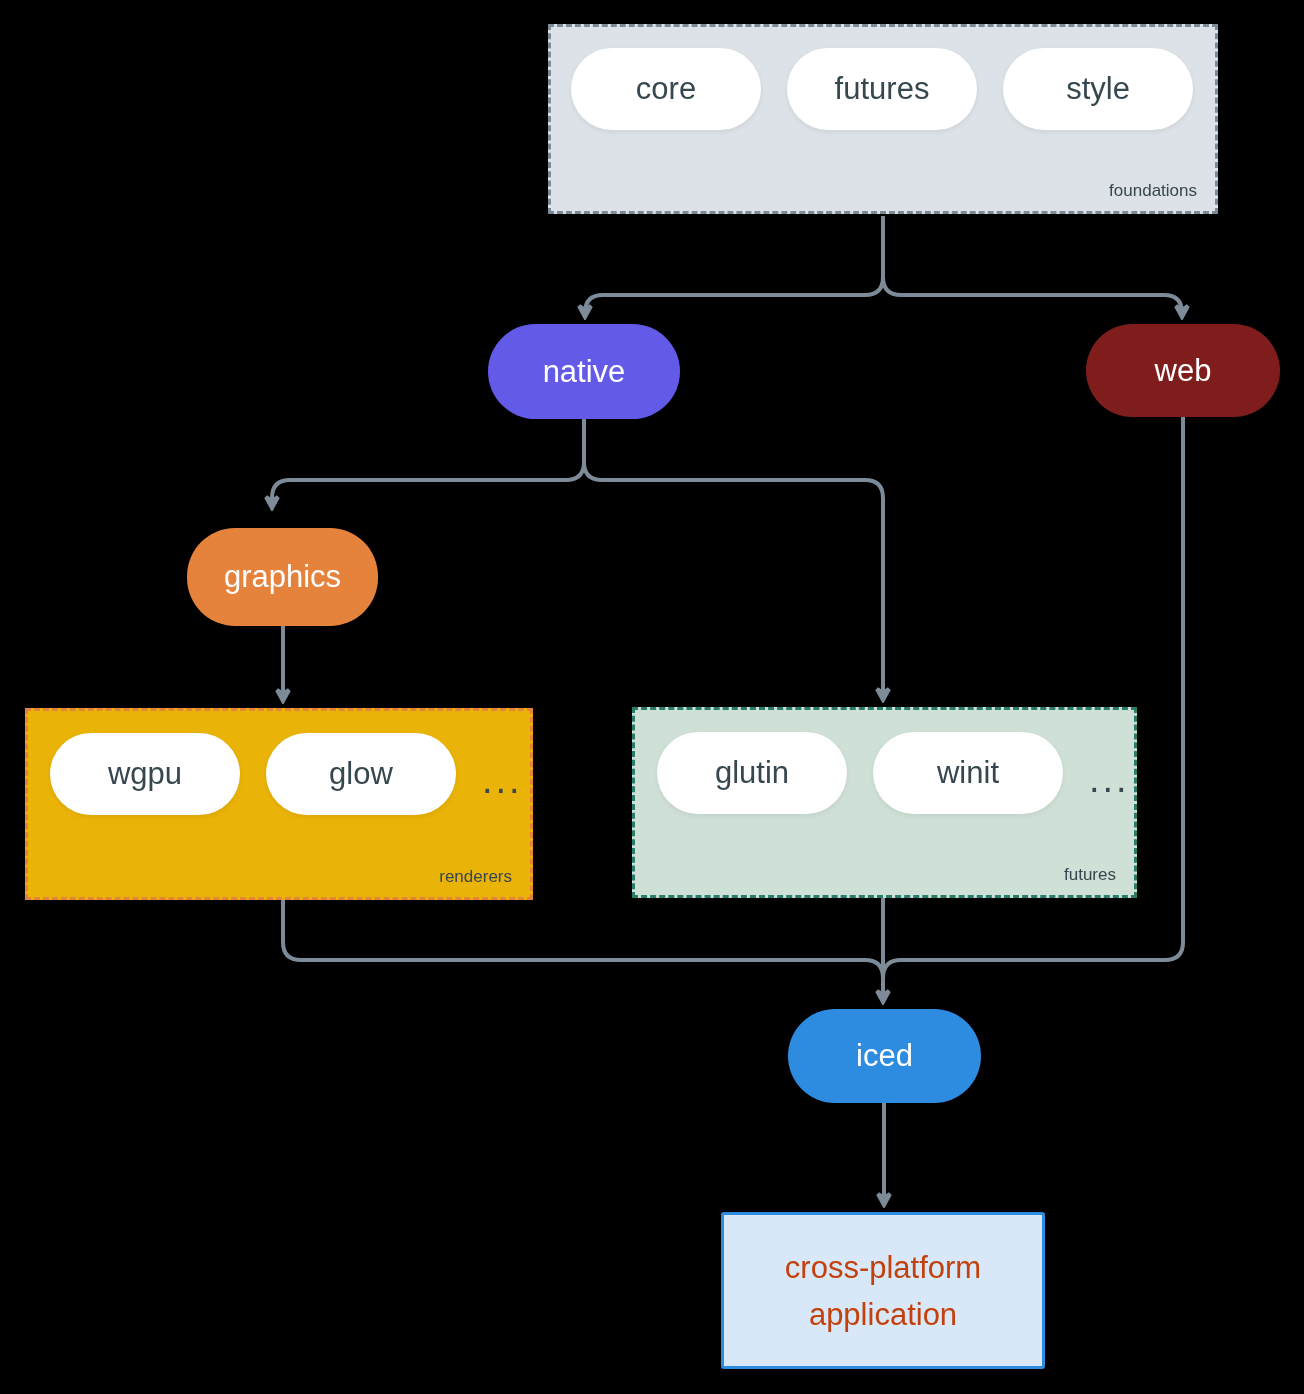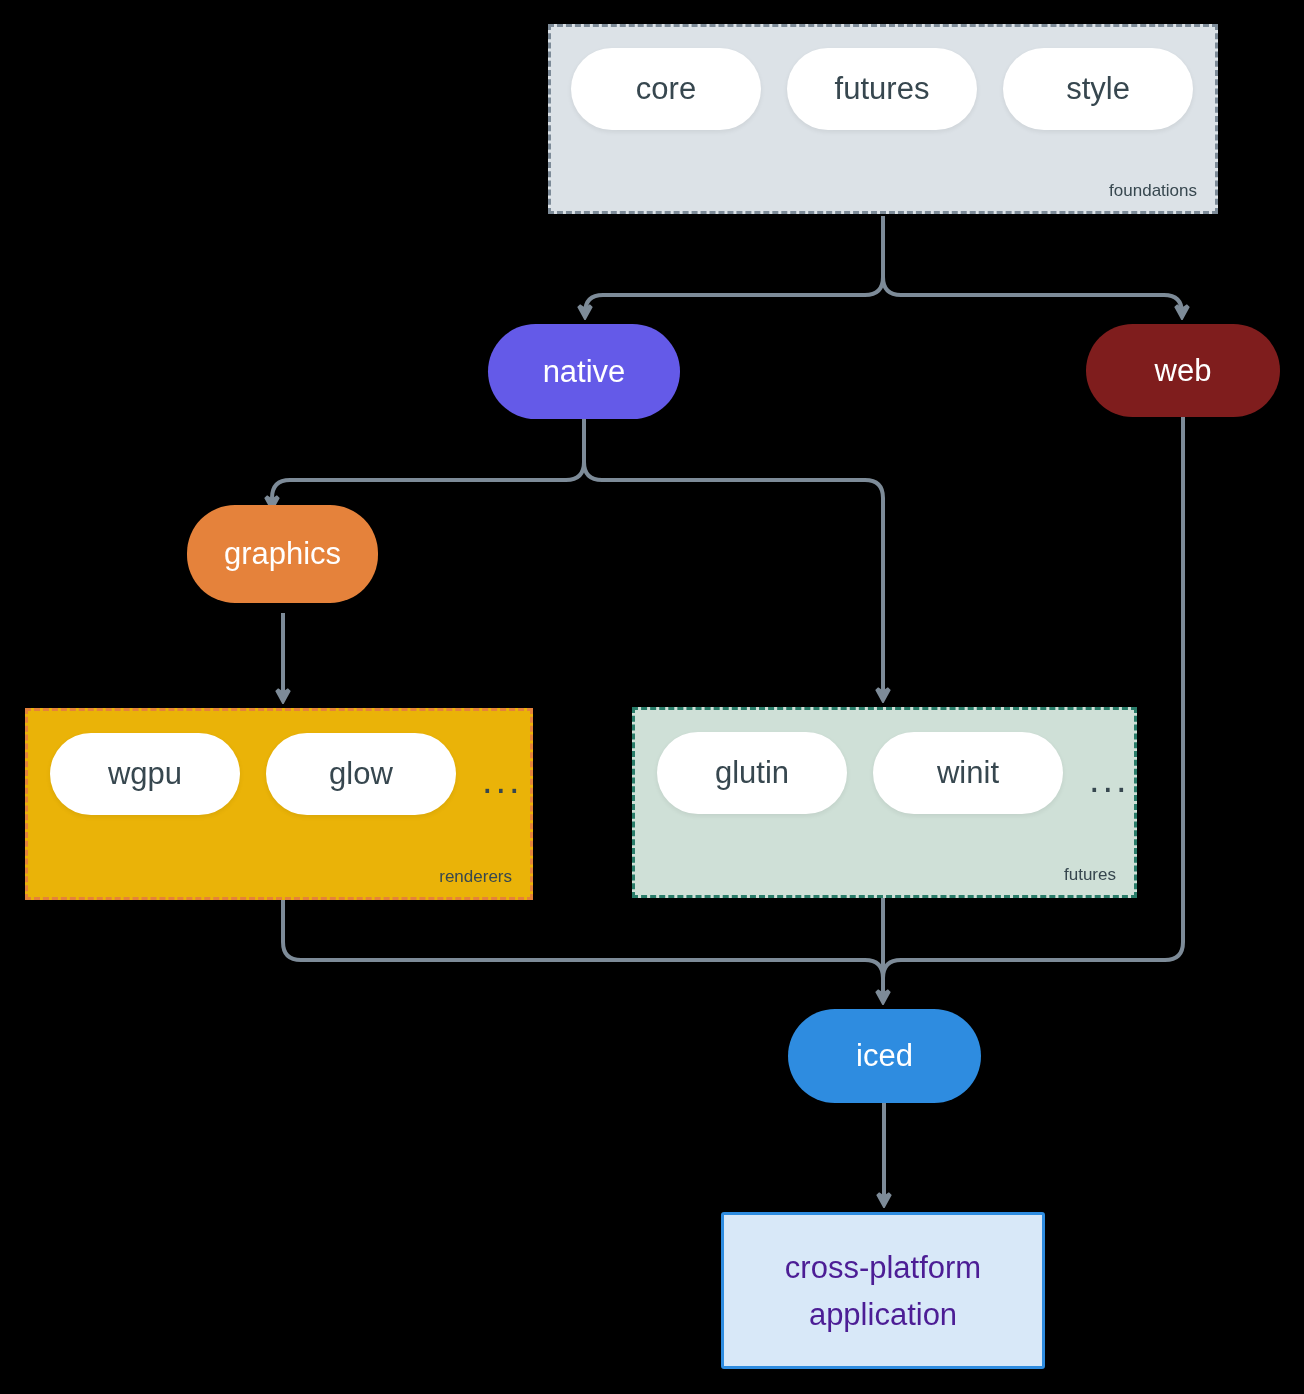--- a/index.html
+++ b/index.html
@@ -76,37 +76,37 @@
     z-index: 2;
     display: flex;
     align-items: center;
     justify-content: center;
     font-size: 31px;
     color: #FFFFFF;
     border-radius: 48px;
   }
   .node-native   { left: 488px; top: 324px; width: 192px; height: 95px; background: #645AE8; }
   .node-web      { left: 1086px; top: 324px; width: 194px; height: 93px; background: #7f1d1d; }
-  .node-graphics { left: 187px; top: 505px; width: 191px; height: 98px; background: #E5823B; }
+  .node-graphics { left: 187px; top: 528px; width: 191px; height: 98px; background: #E5823B; }
   .node-iced     { left: 788px; top: 1009px; width: 193px; height: 94px; background: #2E8CE0; text-align: center; }
   .app-box {
     position: absolute;
     z-index: 2;
     left: 721px; top: 1212px; width: 324px; height: 157px;
     box-sizing: border-box;
     background: #D8E8F8;
     border: 3px solid #2E8CE0;
     border-radius: 3px;
     display: flex;
     align-items: center;
     justify-content: center;
     text-align: center;
     font-size: 31px;
     line-height: 47px;
-    color: #4c1d95;
+    color: #c2410c;
     padding: 0 12px;
   }
 </style>
 </head>
 <body>
 
 <div class="stage">
 
   <svg class="connector-layer" viewBox="0 0 1304 1394" xmlns="http://www.w3.org/2000/svg">
     <defs>

